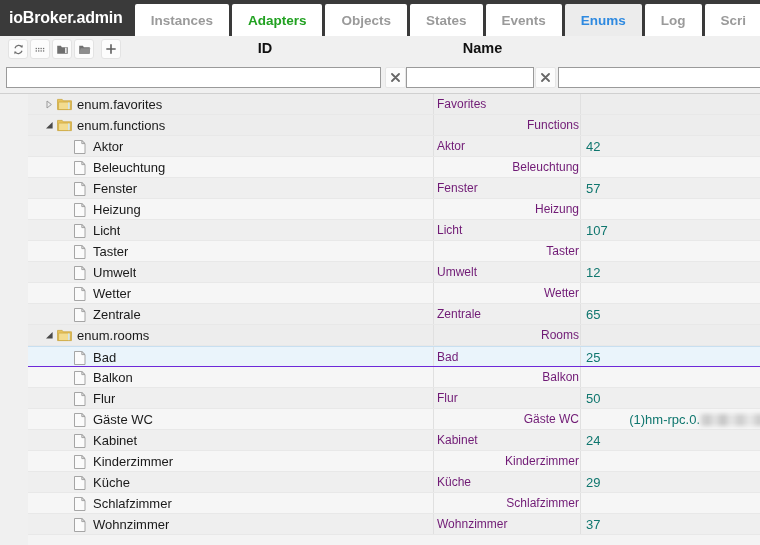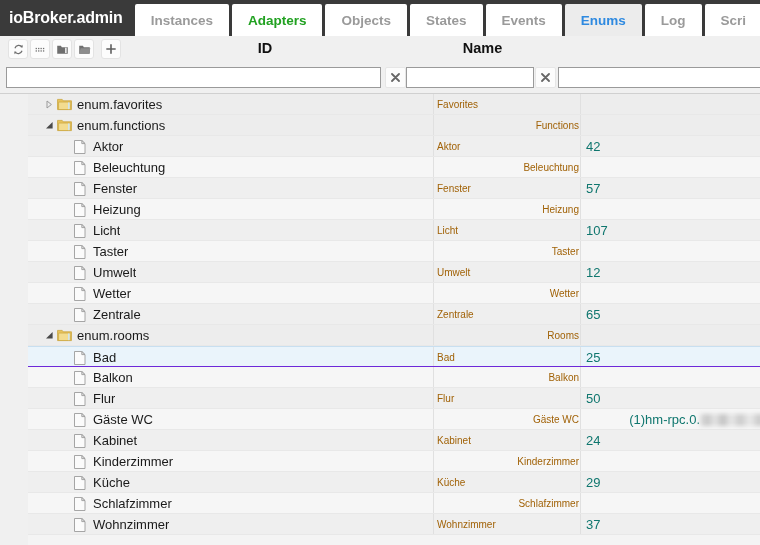--- a/index.html
+++ b/index.html
@@ -195,22 +195,22 @@
     height: 21px;
     display: flex;
     align-items: center;
     overflow: hidden;
   }
   .c-name {
     position: absolute;
     left: 409px; top: 0;
     width: 142px;
     height: 21px;
-    font-size: 10px;
-    color: #a16207;
+    font-size: 12px;
+    color: #701a75;
     overflow: hidden;
   }
   .c-val {
     position: absolute;
     left: 558px; top: 0;
     width: 200px;
     height: 21px;
     font-size: 13px;
     color: #0f766e;
     overflow: hidden;

